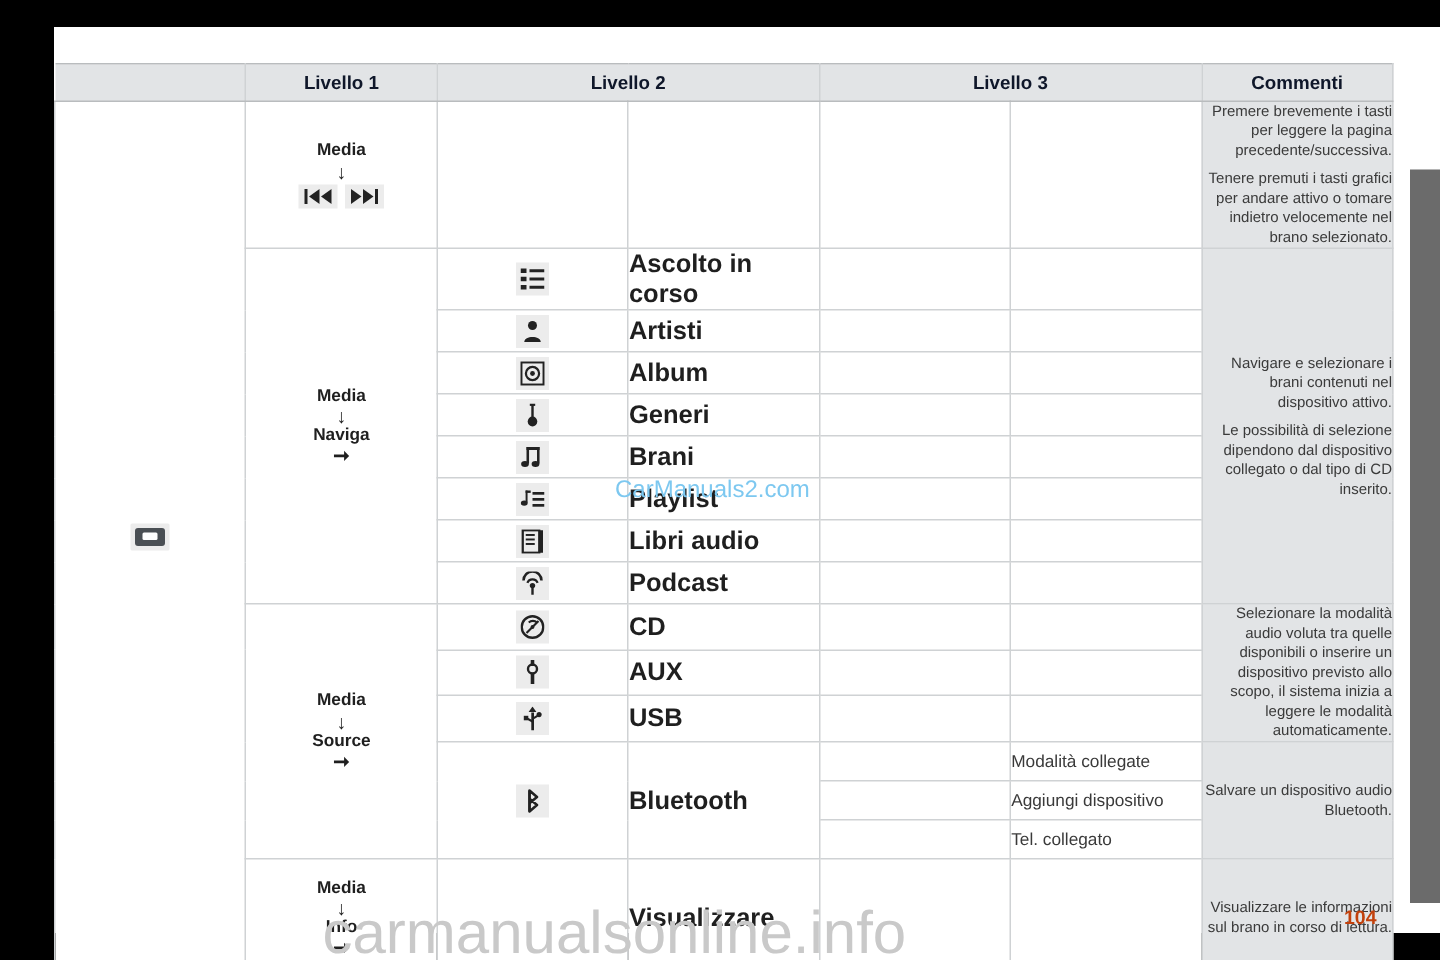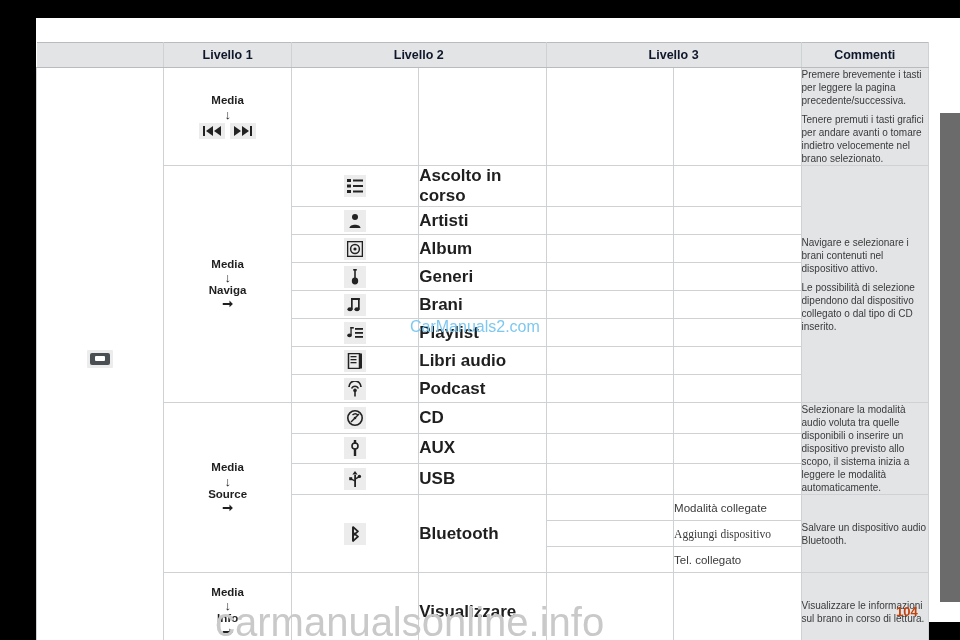--- a/index.html
+++ b/index.html
@@ -130,20 +130,21 @@
 
   
   .com{
     width:290px;
     background:#e2e4e6 !important;
     font-size:10px;
     color:#3a3a3a;
     padding:6px 9px;
     line-height:1.3;
     vertical-align:middle;
+    text-align:right;
   }
   .com p{margin:0 0 6px 0;}
   .com p:last-child{margin-bottom:0;}
 
   .wm-inline{
     position:absolute;
     left:410px; top:318px;
     font-size:16px;
     color:#7dc8f0;
     font-family:"Liberation Sans", sans-serif;
@@ -214,21 +215,21 @@
             </svg>
           </span>
         </span>
       </td>
       <td class="col-l2icon"></td>
       <td></td>
       <td class="col-l3pad"></td>
       <td></td>
       <td class="com">
         <p>Premere brevemente i tasti per leggere la pagina precedente/successiva.</p>
-        <p>Tenere premuti i tasti grafici per andare avanti o tomare indietro velocemente nel brano selezionato.</p>
+        <p>Tenere premuti i tasti grafici per andare attivo o tomare indietro velocemente nel brano selezionato.</p>
       </td>
     </tr>
 
     <tr>
       <td class="lvl1" rowspan="8">
         <span class="ln">Media</span>
         <span class="arrow-d">↓</span>
         <span class="ln">Naviga</span>
         <span class="arrow-r">➞</span>
       </td>
@@ -434,21 +435,21 @@
       </td>
       <td class="cell-l2lab" rowspan="3">Bluetooth</td>
       <td class="col-l3pad"></td>
       <td class="cell-l3" style="height:25px;">Modalità collegate</td>
       <td class="com" rowspan="3">
         <p>Salvare un dispositivo audio Bluetooth.</p>
       </td>
     </tr>
     <tr>
       <td></td>
-      <td class="cell-l3" style="height:25px;font-family:Liberation Serif, serif;">Aggiungi dispositivo</td>
+      <td class="cell-l3" style="height:25px;">Aggiungi dispositivo</td>
     </tr>
     <tr>
       <td></td>
       <td class="cell-l3" style="height:25px;">Tel. collegato</td>
     </tr>
 
     <tr>
       <td class="lvl1" style="height:78px;">
         <span class="ln">Media</span>
         <span class="arrow-d">↓</span>

